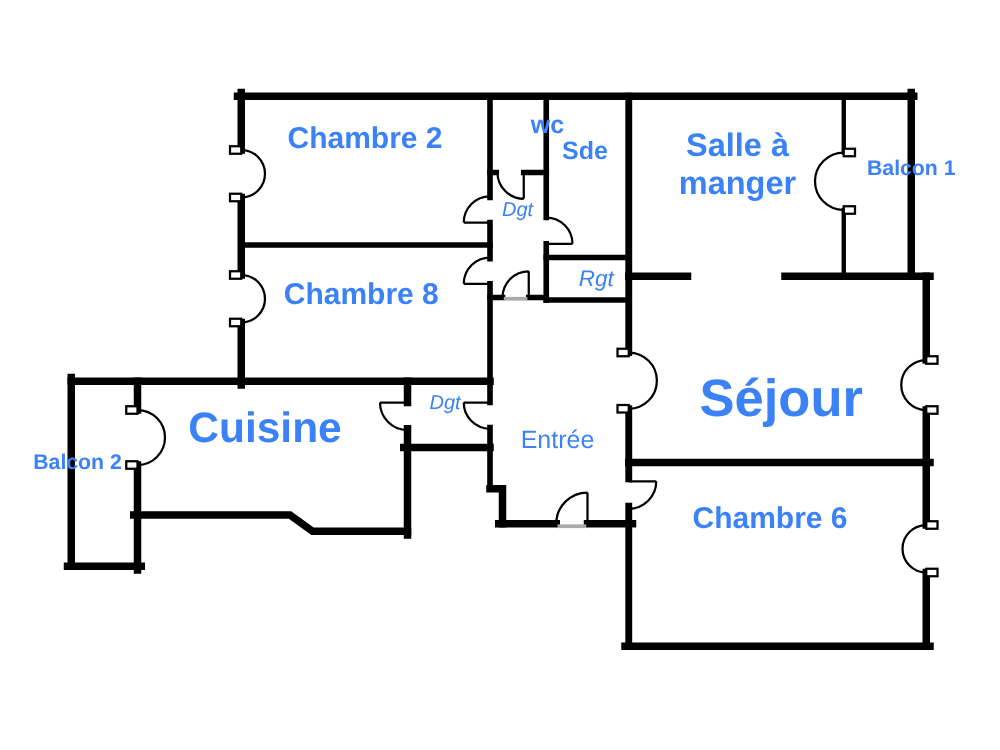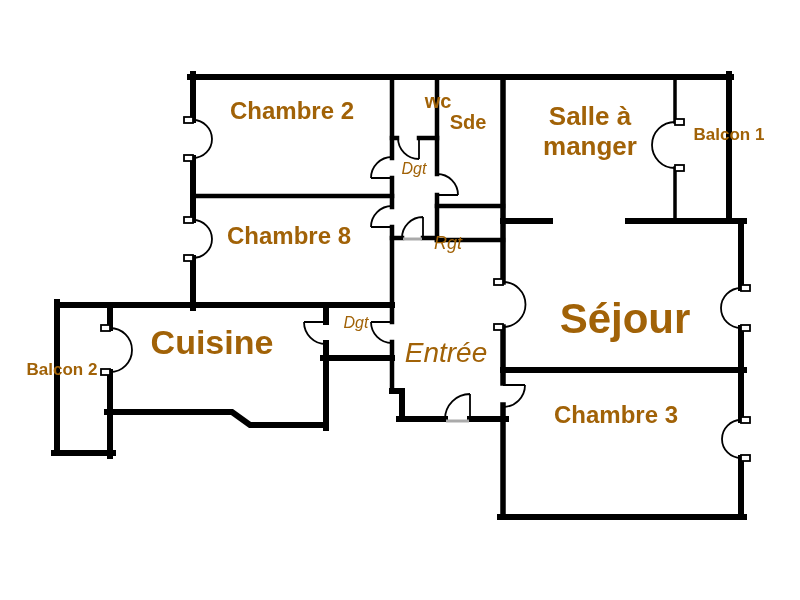--- a/index.html
+++ b/index.html
@@ -1,29 +1,29 @@
 <!DOCTYPE html>
 <html><head>
 <meta charset="utf-8">
 <style>
   html,body{margin:0;padding:0;background:#ffffff;}
   #stage{position:relative;width:800px;height:556px;background:#ffffff;overflow:hidden;
-         font-family:"Liberation Sans",sans-serif;color:#a16207;}
+         font-family:"Liberation Sans",sans-serif;color:#3b82f6;}
   #plan-svg{position:absolute;left:0;top:0;}
   .lbl{position:absolute;transform:translate(-50%,-50%);white-space:nowrap;
        text-align:center;line-height:1.15;}
   .room{font-weight:bold;font-size:24px;}
   .room-lg{font-weight:bold;font-size:42px;margin-top:47px;}
   .room-md{font-weight:bold;font-size:34px;}
   .room-sm{font-weight:bold;font-size:20px;}
   .room-xs{font-weight:bold;font-size:20px;margin-left:24px;}
   .balcony{font-weight:bold;font-size:17px;}
   .circ{font-style:italic;font-size:16px;}
   .circ-md{font-style:italic;font-size:18px;}
-  .circ-lg{font-style:italic;font-size:28px;}
+  .circ-lg{font-size:20px;}
   .wrap2{white-space:normal;width:112px;font-size:26px;}
 </style>
 </head>
 <body>
 
 <div id="stage">
 
   <svg id="plan-svg" width="800" height="600" viewBox="0 0 800 600">
 
     <g stroke="#000000" stroke-width="6" fill="none" stroke-linecap="square">
@@ -116,21 +116,21 @@
     </g>
   </svg>
 
   <div class="lbl room" style="left:292px;top:111px;">Chambre 2</div>
   <div class="lbl room-xs" style="left:414px;top:101px;">wc</div>
   <div class="lbl room-sm" style="left:468px;top:122px;">Sde</div>
   <div class="lbl room wrap2" style="left:590px;top:132px;">Salle à manger</div>
   <div class="lbl balcony" style="left:729px;top:135px;">Balcon 1</div>
   <div class="lbl room" style="left:289px;top:236px;">Chambre 8</div>
   <div class="lbl circ" style="left:414px;top:169px;">Dgt</div>
-  <div class="lbl circ-md" style="left:448px;top:223px;margin-top:20px;">Rgt</div>
+  <div class="lbl circ-md" style="left:477px;top:223px;">Rgt</div>
   <div class="lbl room-lg" style="left:625px;top:272px;">Séjour</div>
   <div class="lbl room-md" style="left:212px;top:343px;">Cuisine</div>
   <div class="lbl balcony" style="left:62px;top:370px;">Balcon 2</div>
   <div class="lbl circ" style="left:356px;top:323px;">Dgt</div>
   <div class="lbl circ-lg" style="left:446px;top:353px;">Entrée</div>
-  <div class="lbl room" style="left:616px;top:415px;">Chambre 3</div>
+  <div class="lbl room" style="left:616px;top:415px;">Chambre 6</div>
 
 </div>
 
 </body></html>

